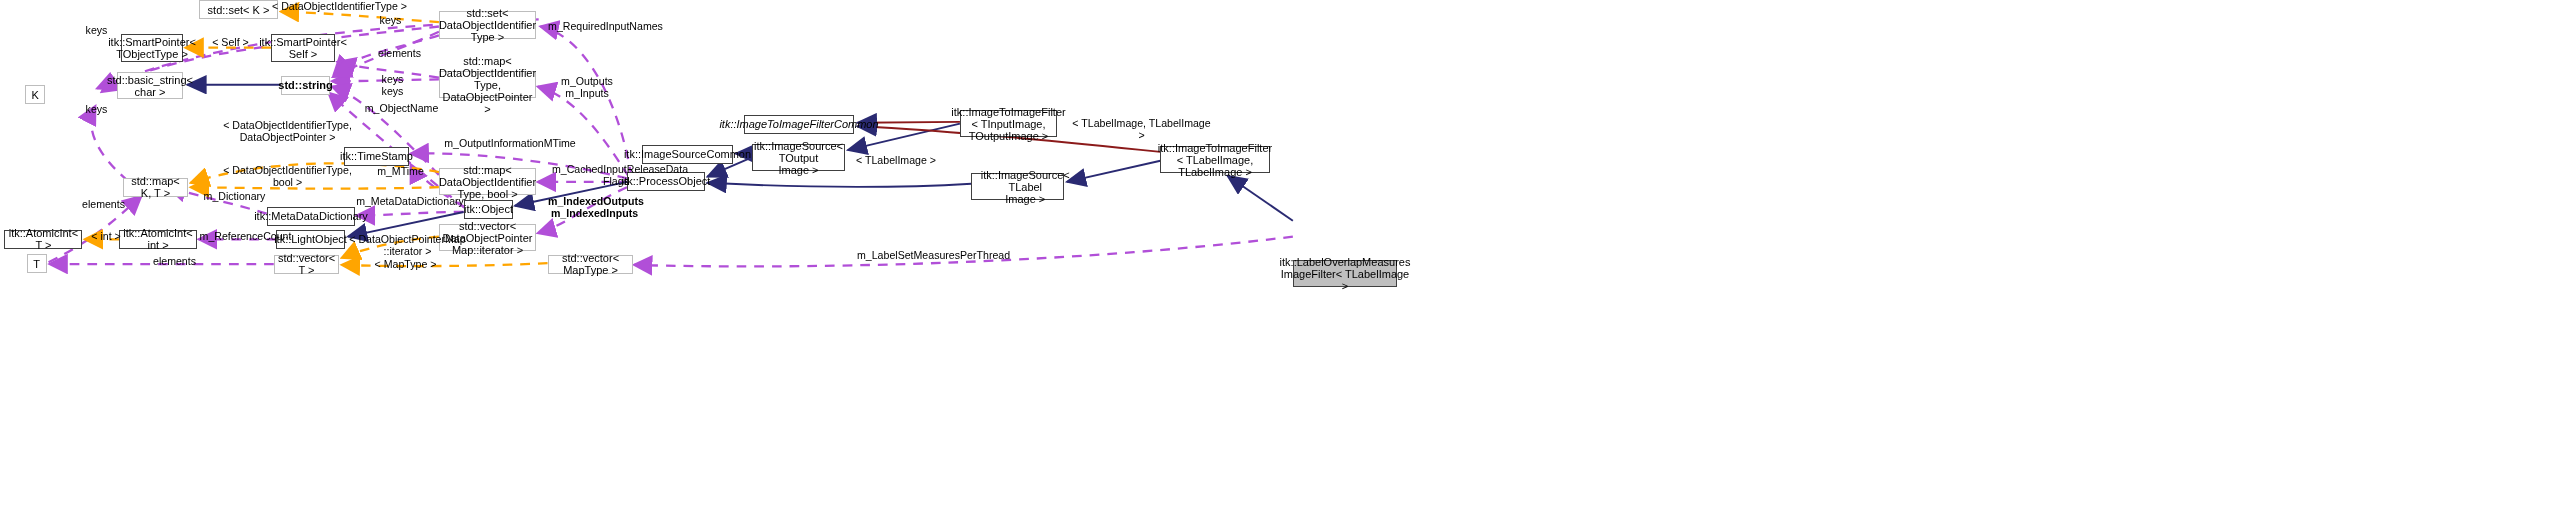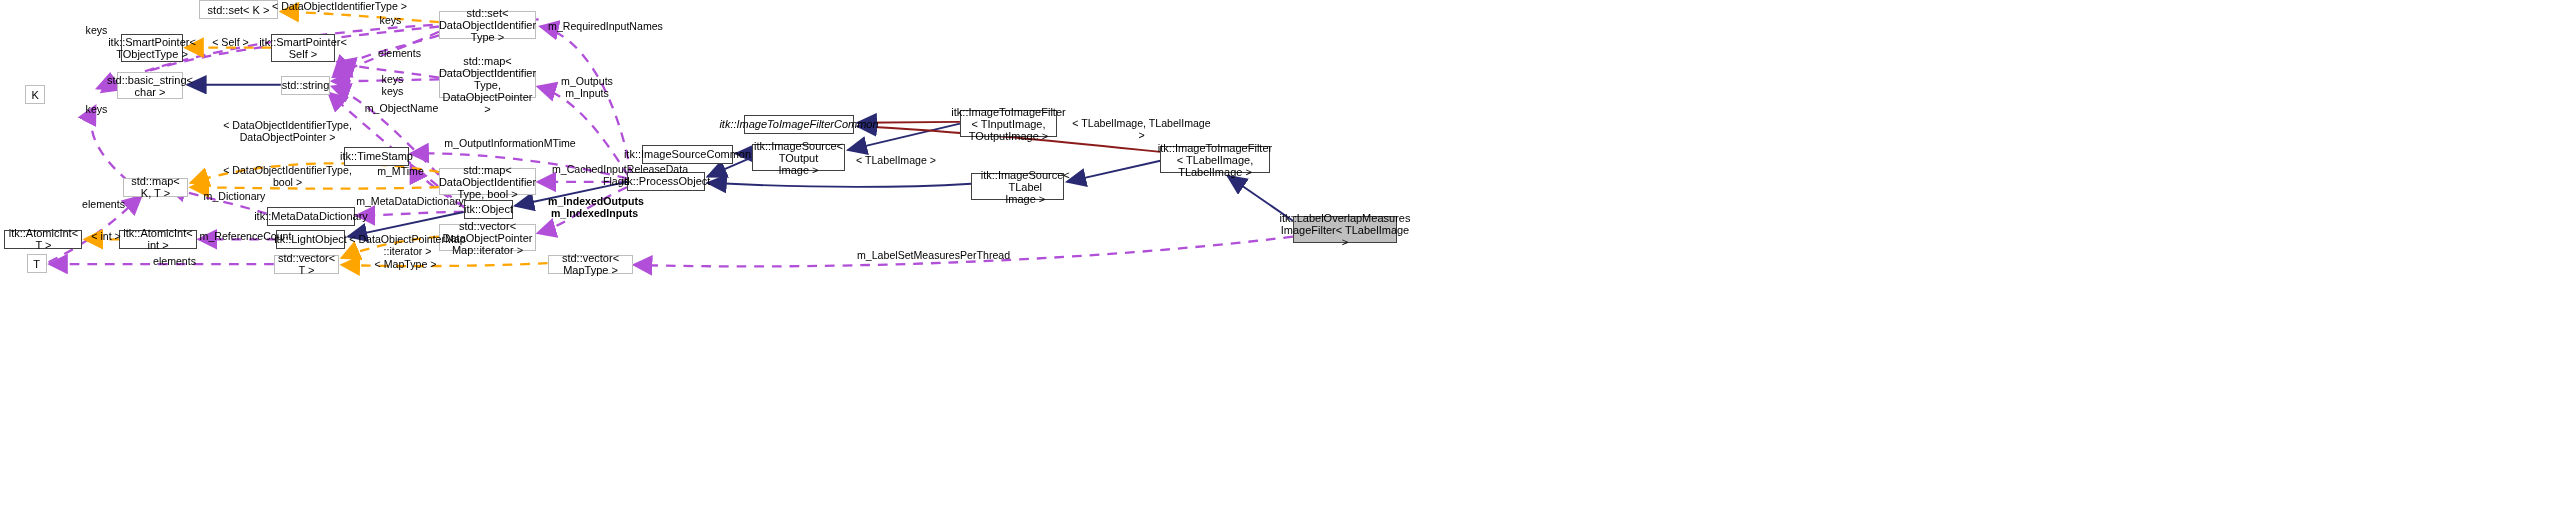--- a/index.html
+++ b/index.html
@@ -25,21 +25,21 @@
     color:#000000;
     padding:1.8px 3.5px;
     white-space:pre-line;
     z-index:5;
   }
   
   .node.plain{ border:0.9px solid #bdbdbd; }
   
   .node.doc{ border:1.8px solid #404040; }
   
-  .node.current{ border:1.8px solid #404040; background:#bfbfbf; }
+  .node.current{ border:1.8px solid #404040; background:#bfbfbf;margin-top:44px; }
   .elabel{
     position:absolute;
     font-size:10.6px;
     line-height:11.5px;
     color:#000000;
     text-align:center;
     white-space:pre-line;
     z-index:6;
     background:transparent;
   }
@@ -159,21 +159,21 @@
 
   <div class="node doc" style="left:121px;top:34px;width:62px;height:28px;">itk::SmartPointer&lt;
 TObjectType &gt;</div>
 
   <div class="node doc" style="left:271px;top:34px;width:64px;height:28px;">itk::SmartPointer&lt;
 Self &gt;</div>
 
   <div class="node plain" style="left:117px;top:72px;width:66px;height:27px;">std::basic_string&lt;
 char &gt;</div>
 
-  <div class="node plain" style="left:281px;top:76px;width:49px;height:18.5px;">std::string</div>
+  <div class="node plain" style="left:281px;top:76px;width:49px;height:18.5px;font-weight:bold;">std::string</div>
 
   <div class="node plain" style="left:439px;top:71px;width:97px;height:27px;">std::map&lt; DataObjectIdentifier
 Type, DataObjectPointer &gt;</div>
 
   <div class="node plain" style="left:25px;top:85px;width:20.3px;height:19.4px;">K</div>
 
   <div class="node doc" style="left:744px;top:115px;width:110px;height:18.5px;font-style:italic;">itk::ImageToImageFilterCommon</div>
 
   <div class="node doc" style="left:960px;top:110px;width:97px;height:27px;">itk::ImageToImageFilter
 &lt; TInputImage, TOutputImage &gt;</div>

